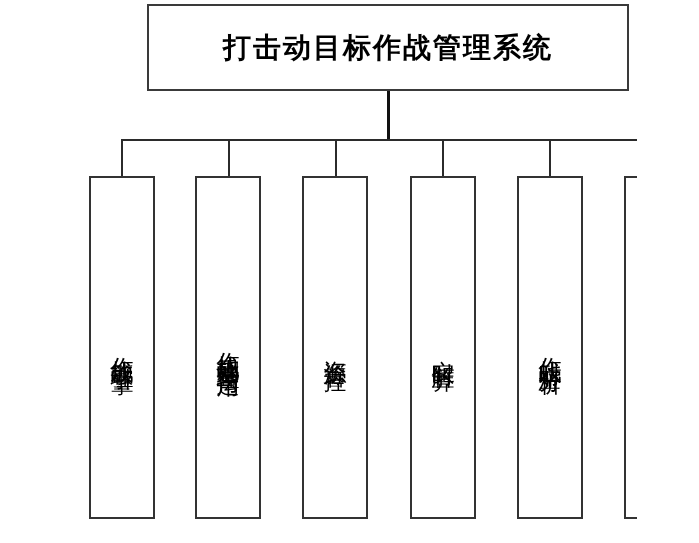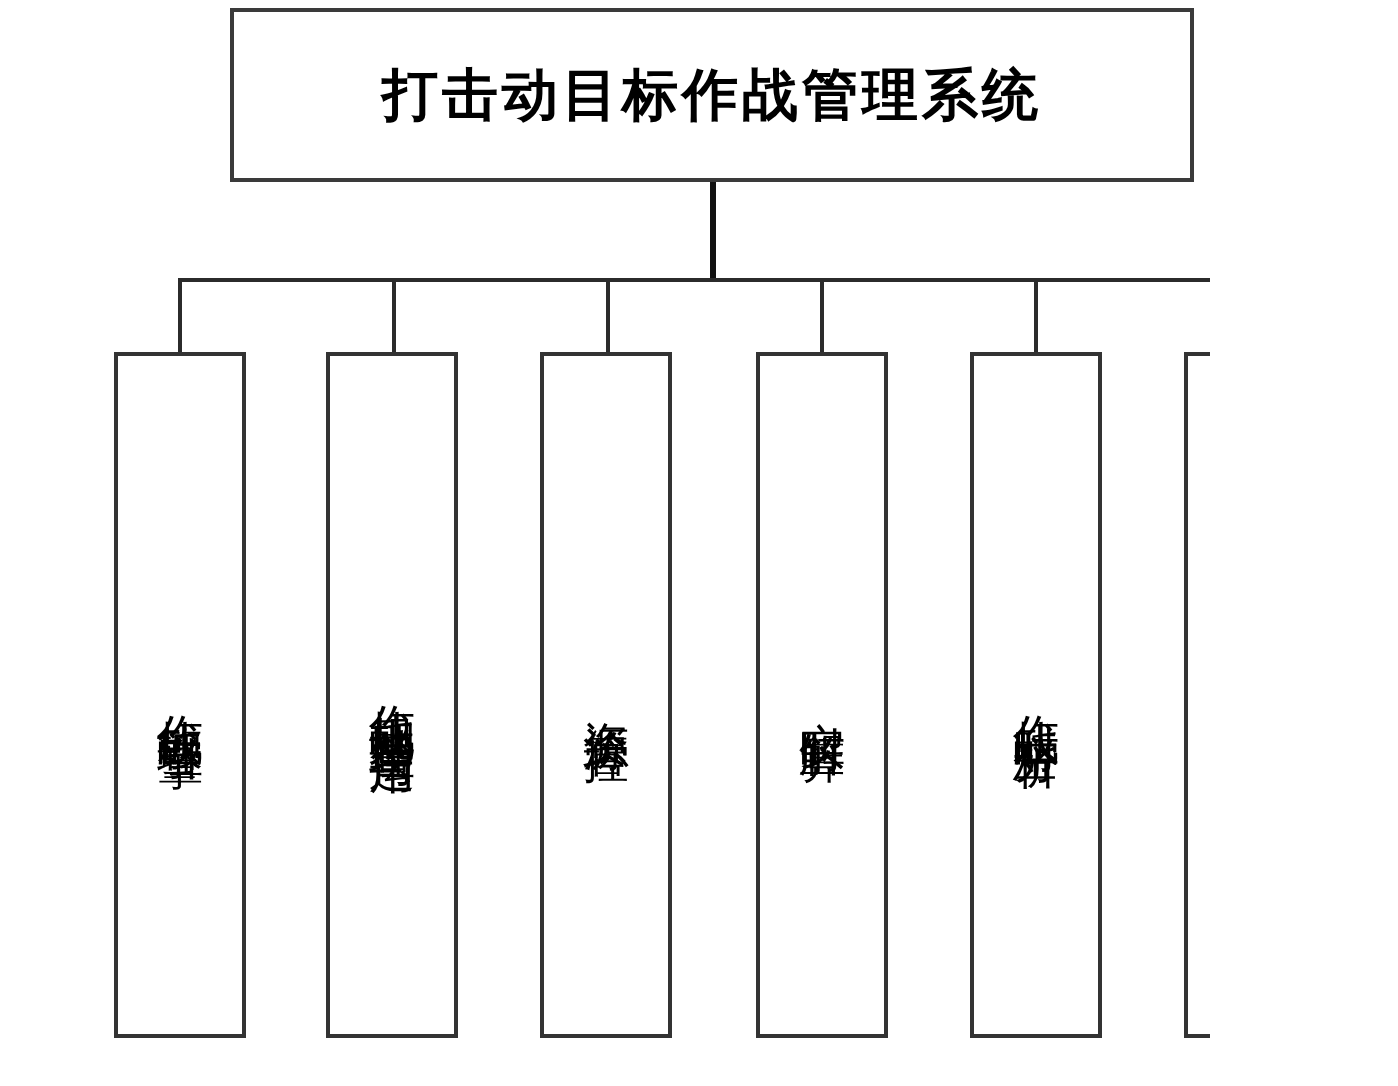--- a/index.html
+++ b/index.html
@@ -7,20 +7,21 @@
     padding: 0;
     background: #ffffff;
     font-family: "Liberation Sans", "DejaVu Sans", sans-serif;
   }
   .canvas {
     position: relative;
     width: 605px;
     height: 543px;
     background: #ffffff;
     overflow: hidden;
+    margin-left: 32px;
   }
   .root-box {
     position: absolute;
     left: 115px;
     top: 4px;
     width: 482px;
     height: 87px;
     box-sizing: border-box;
     border: 2px solid #3a3a3a;
     background: #ffffff;

